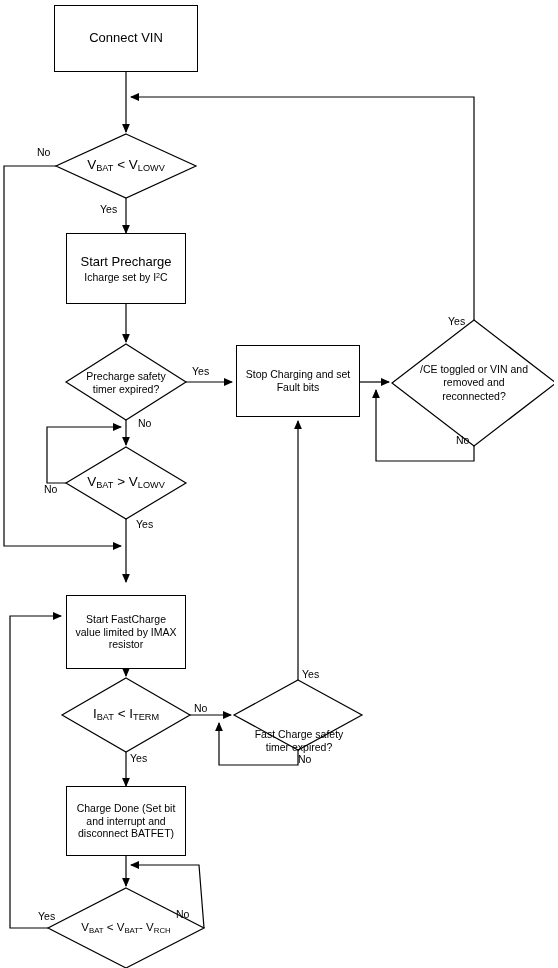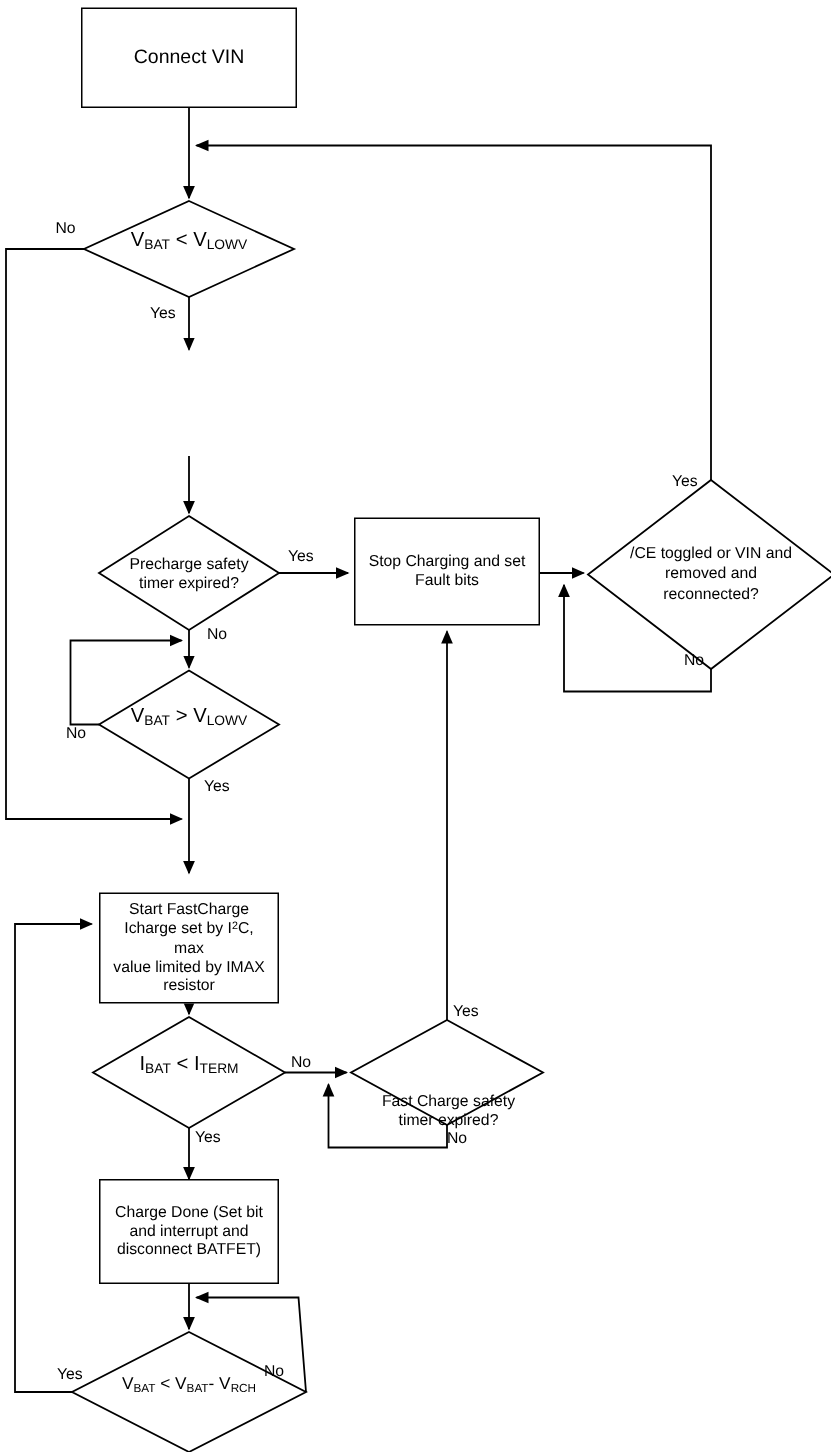--- a/index.html
+++ b/index.html
@@ -55,20 +55,21 @@
   .proc-sub {
     font-size: 10.5px;
   }
   .proc-plain {
     font-size: 10.5px;
     padding: 0 6px;
   }
   .dlabel {
     position: absolute;
     display: flex;
+    align-items: center;
     justify-content: center;
     text-align: center;
     font-size: 10.5px;
     color: #000000;
     line-height: 1.25;
     pointer-events: none;
     white-space: nowrap;
   }
   .dlabel.wrap { white-space: normal; }
   .eqn { font-size: 13.5px; white-space: nowrap; }
@@ -139,29 +140,32 @@
 
     <line x1="126" y1="856" x2="126" y2="886" marker-end="url(#arrow)"></line>
 
     <polyline points="204,928 199,865 131,865" marker-end="url(#arrow)"></polyline>
   </svg>
 
   <div class="node procbox" style="left:54px; top:5px; width:144px; height:67px;">
     <div class="proc-title">Connect VIN</div>
   </div>
 
+  <div class="node procbox" style="left:66px; top:233px; width:120px; height:71px;">
+    <div class="proc-title">Start Precharge</div>
+    <div class="proc-sub"><span>Icharge set by I</span><sup>2</sup><span>C</span></div>
+  </div>
 
   <div class="node procbox" style="left:236px; top:345px; width:124px; height:72px;">
     <div class="proc-plain">Stop Charging and set</div>
     <div class="proc-plain">Fault bits</div>
   </div>
 
   <div class="node procbox" style="left:66px; top:582px; width:120px; height:74px;margin-top:13px;">
     <div class="proc-plain">Start FastCharge</div>
-    <div class="proc-plain"><span>Icharge set by I</span><sup>2</sup><span>C, max</span></div>
     <div class="proc-plain">value limited by IMAX</div>
     <div class="proc-plain">resistor</div>
   </div>
 
   <div class="node procbox" style="left:66px; top:786px; width:120px; height:70px;">
     <div class="proc-plain">Charge Done (Set bit</div>
     <div class="proc-plain">and interrupt and</div>
     <div class="proc-plain">disconnect BATFET)</div>
   </div>
 

